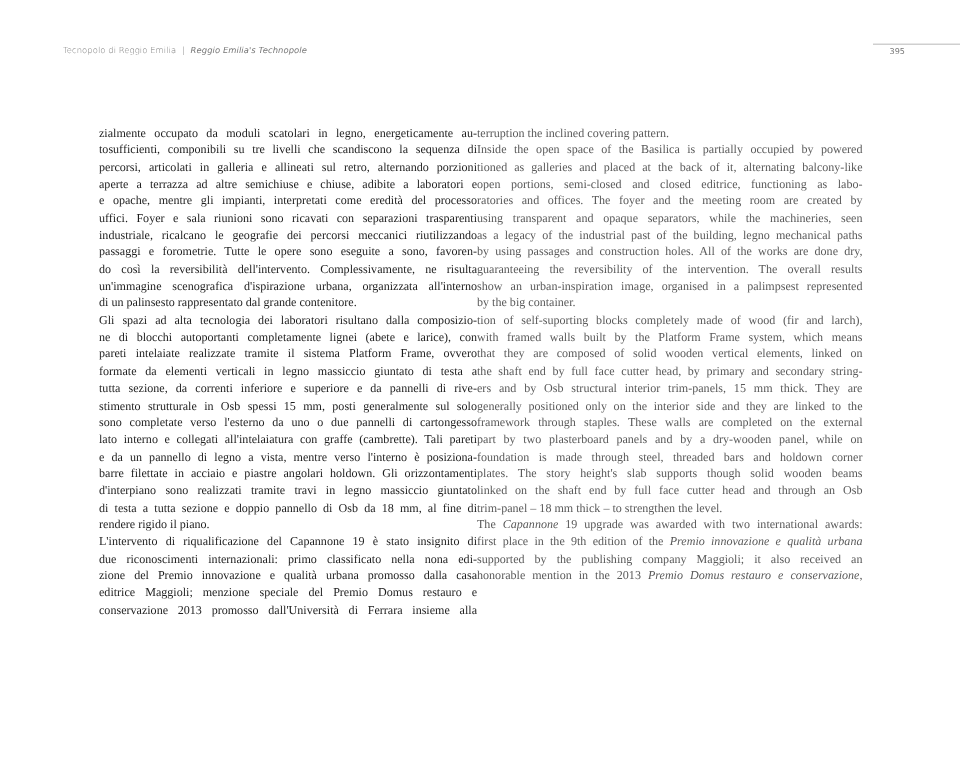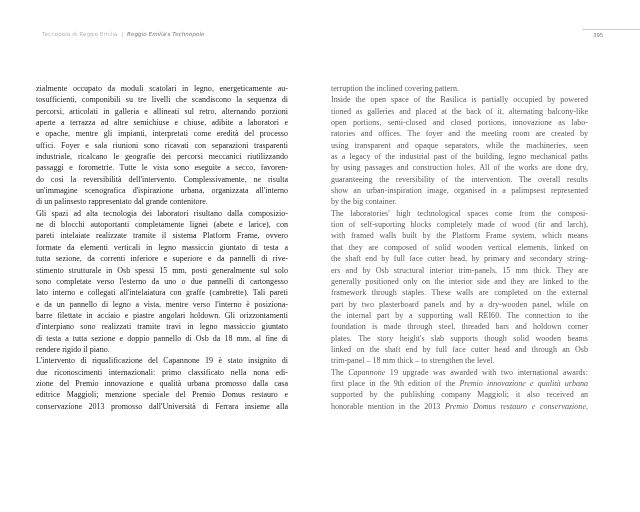--- a/index.html
+++ b/index.html
@@ -18,22 +18,22 @@
       position: absolute; left: 582px; top: 29px; width: 58px; height: 1px; background: #cfcfcf;
     }
     .page-number {
       position: absolute; left: 593px; top: 32px;
       font-family: "DejaVu Sans", sans-serif; font-size: 5.4px; color: #777;
     }
     .column {
       position: absolute; top: 83px; font-size: 8.05px; line-height: 11.35px; text-align: justify;
       hyphens: manual;
     }
-    .col-it { left: 36px; width: 252px; color: #1e1e1e; }
-    .col-en { left: 331px; width: 257px; color: #5a5a5a; }
+    .col-it { left: 66px; width: 252px; color: #1e1e1e; }
+    .col-en { left: 318px; width: 257px; color: #5a5a5a; }
     .column .line { display: block; text-align-last: justify; white-space: nowrap; }
     .column .line.last { text-align-last: left; }
     em { font-style: italic; }
   </style>
 </head>
 <body>
 
 <div class="running-head">
   <span>Tecnopolo di Reggio Emilia</span>
   <span class="sep">|</span>
@@ -43,21 +43,21 @@
 <div class="page-number">395</div>
 
 <div class="column col-it" id="col-it">
     <span class="line">zialmente occupato da moduli scatolari in legno, energeticamente au-</span>
     <span class="line">tosufficienti, componibili su tre livelli che scandiscono la sequenza di</span>
     <span class="line">percorsi, articolati in galleria e allineati sul retro, alternando porzioni</span>
     <span class="line">aperte a terrazza ad altre semichiuse e chiuse, adibite a laboratori e</span>
     <span class="line">e opache, mentre gli impianti, interpretati come eredità del processo</span>
     <span class="line">uffici. Foyer e sala riunioni sono ricavati con separazioni trasparenti</span>
     <span class="line">industriale, ricalcano le geografie dei percorsi meccanici riutilizzando</span>
-    <span class="line">passaggi e forometrie. Tutte le vista sono eseguite a secco, favoren-</span>
+    <span class="line">passaggi e forometrie. Tutte le opere sono eseguite a sono, favoren-</span>
     <span class="line">do così la reversibilità dell'intervento. Complessivamente, ne risulta</span>
     <span class="line">un'immagine scenografica d'ispirazione urbana, organizzata all'interno</span>
     <span class="line last">di un palinsesto rappresentato dal grande contenitore.</span>
     <span class="line">Gli spazi ad alta tecnologia dei laboratori risultano dalla composizio-</span>
     <span class="line">ne di blocchi autoportanti completamente lignei (abete e larice), con</span>
     <span class="line">pareti intelaiate realizzate tramite il sistema Platform Frame, ovvero</span>
     <span class="line">formate da elementi verticali in legno massiccio giuntato di testa a</span>
     <span class="line">tutta sezione, da correnti inferiore e superiore e da pannelli di rive-</span>
     <span class="line">stimento strutturale in Osb spessi 15 mm, posti generalmente sul solo</span>
     <span class="line">sono completate verso l'esterno da uno o due pannelli di cartongesso</span>
@@ -70,38 +70,36 @@
     <span class="line">L'intervento di riqualificazione del Capannone 19 è stato insignito di</span>
     <span class="line">due riconoscimenti internazionali: primo classificato nella nona edi-</span>
     <span class="line">zione del Premio innovazione e qualità urbana promosso dalla casa</span>
     <span class="line">editrice Maggioli; menzione speciale del Premio Domus restauro e</span>
     <span class="line">conservazione 2013 promosso dall'Università di Ferrara insieme alla</span>
   </div>
 <div class="column col-en" id="col-en">
     <span class="line last">terruption the inclined covering pattern.</span>
     <span class="line">Inside the open space of the Basilica is partially occupied by powered</span>
     <span class="line">tioned as galleries and placed at the back of it, alternating balcony-like</span>
-    <span class="line">open portions, semi-closed and closed portions, innovazione as labo-</span>
+    <span class="line">open portions, semi-closed and closed editrice, functioning as labo-</span>
     <span class="line">ratories and offices. The foyer and the meeting room are created by</span>
     <span class="line">using transparent and opaque separators, while the machineries, seen</span>
     <span class="line">as a legacy of the industrial past of the building, legno mechanical paths</span>
     <span class="line">by using passages and construction holes. All of the works are done dry,</span>
     <span class="line">guaranteeing the reversibility of the intervention. The overall results</span>
     <span class="line">show an urban-inspiration image, organised in a palimpsest represented</span>
     <span class="line last">by the big container.</span>
-    <span class="line">The laboratories' high technological spaces come from the composi-</span>
     <span class="line">tion of self-suporting blocks completely made of wood (fir and larch),</span>
     <span class="line">with framed walls built by the Platform Frame system, which means</span>
     <span class="line">that they are composed of solid wooden vertical elements, linked on</span>
     <span class="line">the shaft end by full face cutter head, by primary and secondary string-</span>
     <span class="line">ers and by Osb structural interior trim-panels, 15 mm thick. They are</span>
     <span class="line">generally positioned only on the interior side and they are linked to the</span>
     <span class="line">framework through staples. These walls are completed on the external</span>
     <span class="line">part by two plasterboard panels and by a dry-wooden panel, while on</span>
-    <span class="line">the internal part by a supporting wall REI60. The connection to the</span>
     <span class="line">foundation is made through steel, threaded bars and holdown corner</span>
     <span class="line">plates. The story height's slab supports though solid wooden beams</span>
     <span class="line">linked on the shaft end by full face cutter head and through an Osb</span>
     <span class="line last">trim-panel – 18 mm thick – to strengthen the level.</span>
     <span class="line"><span>The </span><em>Capannone</em><span> 19 upgrade was awarded with two international awards:</span></span>
     <span class="line"><span>first place in the 9th edition of the </span><em>Premio innovazione e qualità urbana</em></span>
     <span class="line"><span>supported by the publishing company Maggioli; it also received an</span></span>
     <span class="line"><span>honorable mention in the 2013 </span><em>Premio Domus restauro e conservazione</em><span>,</span></span>
   </div>
 

